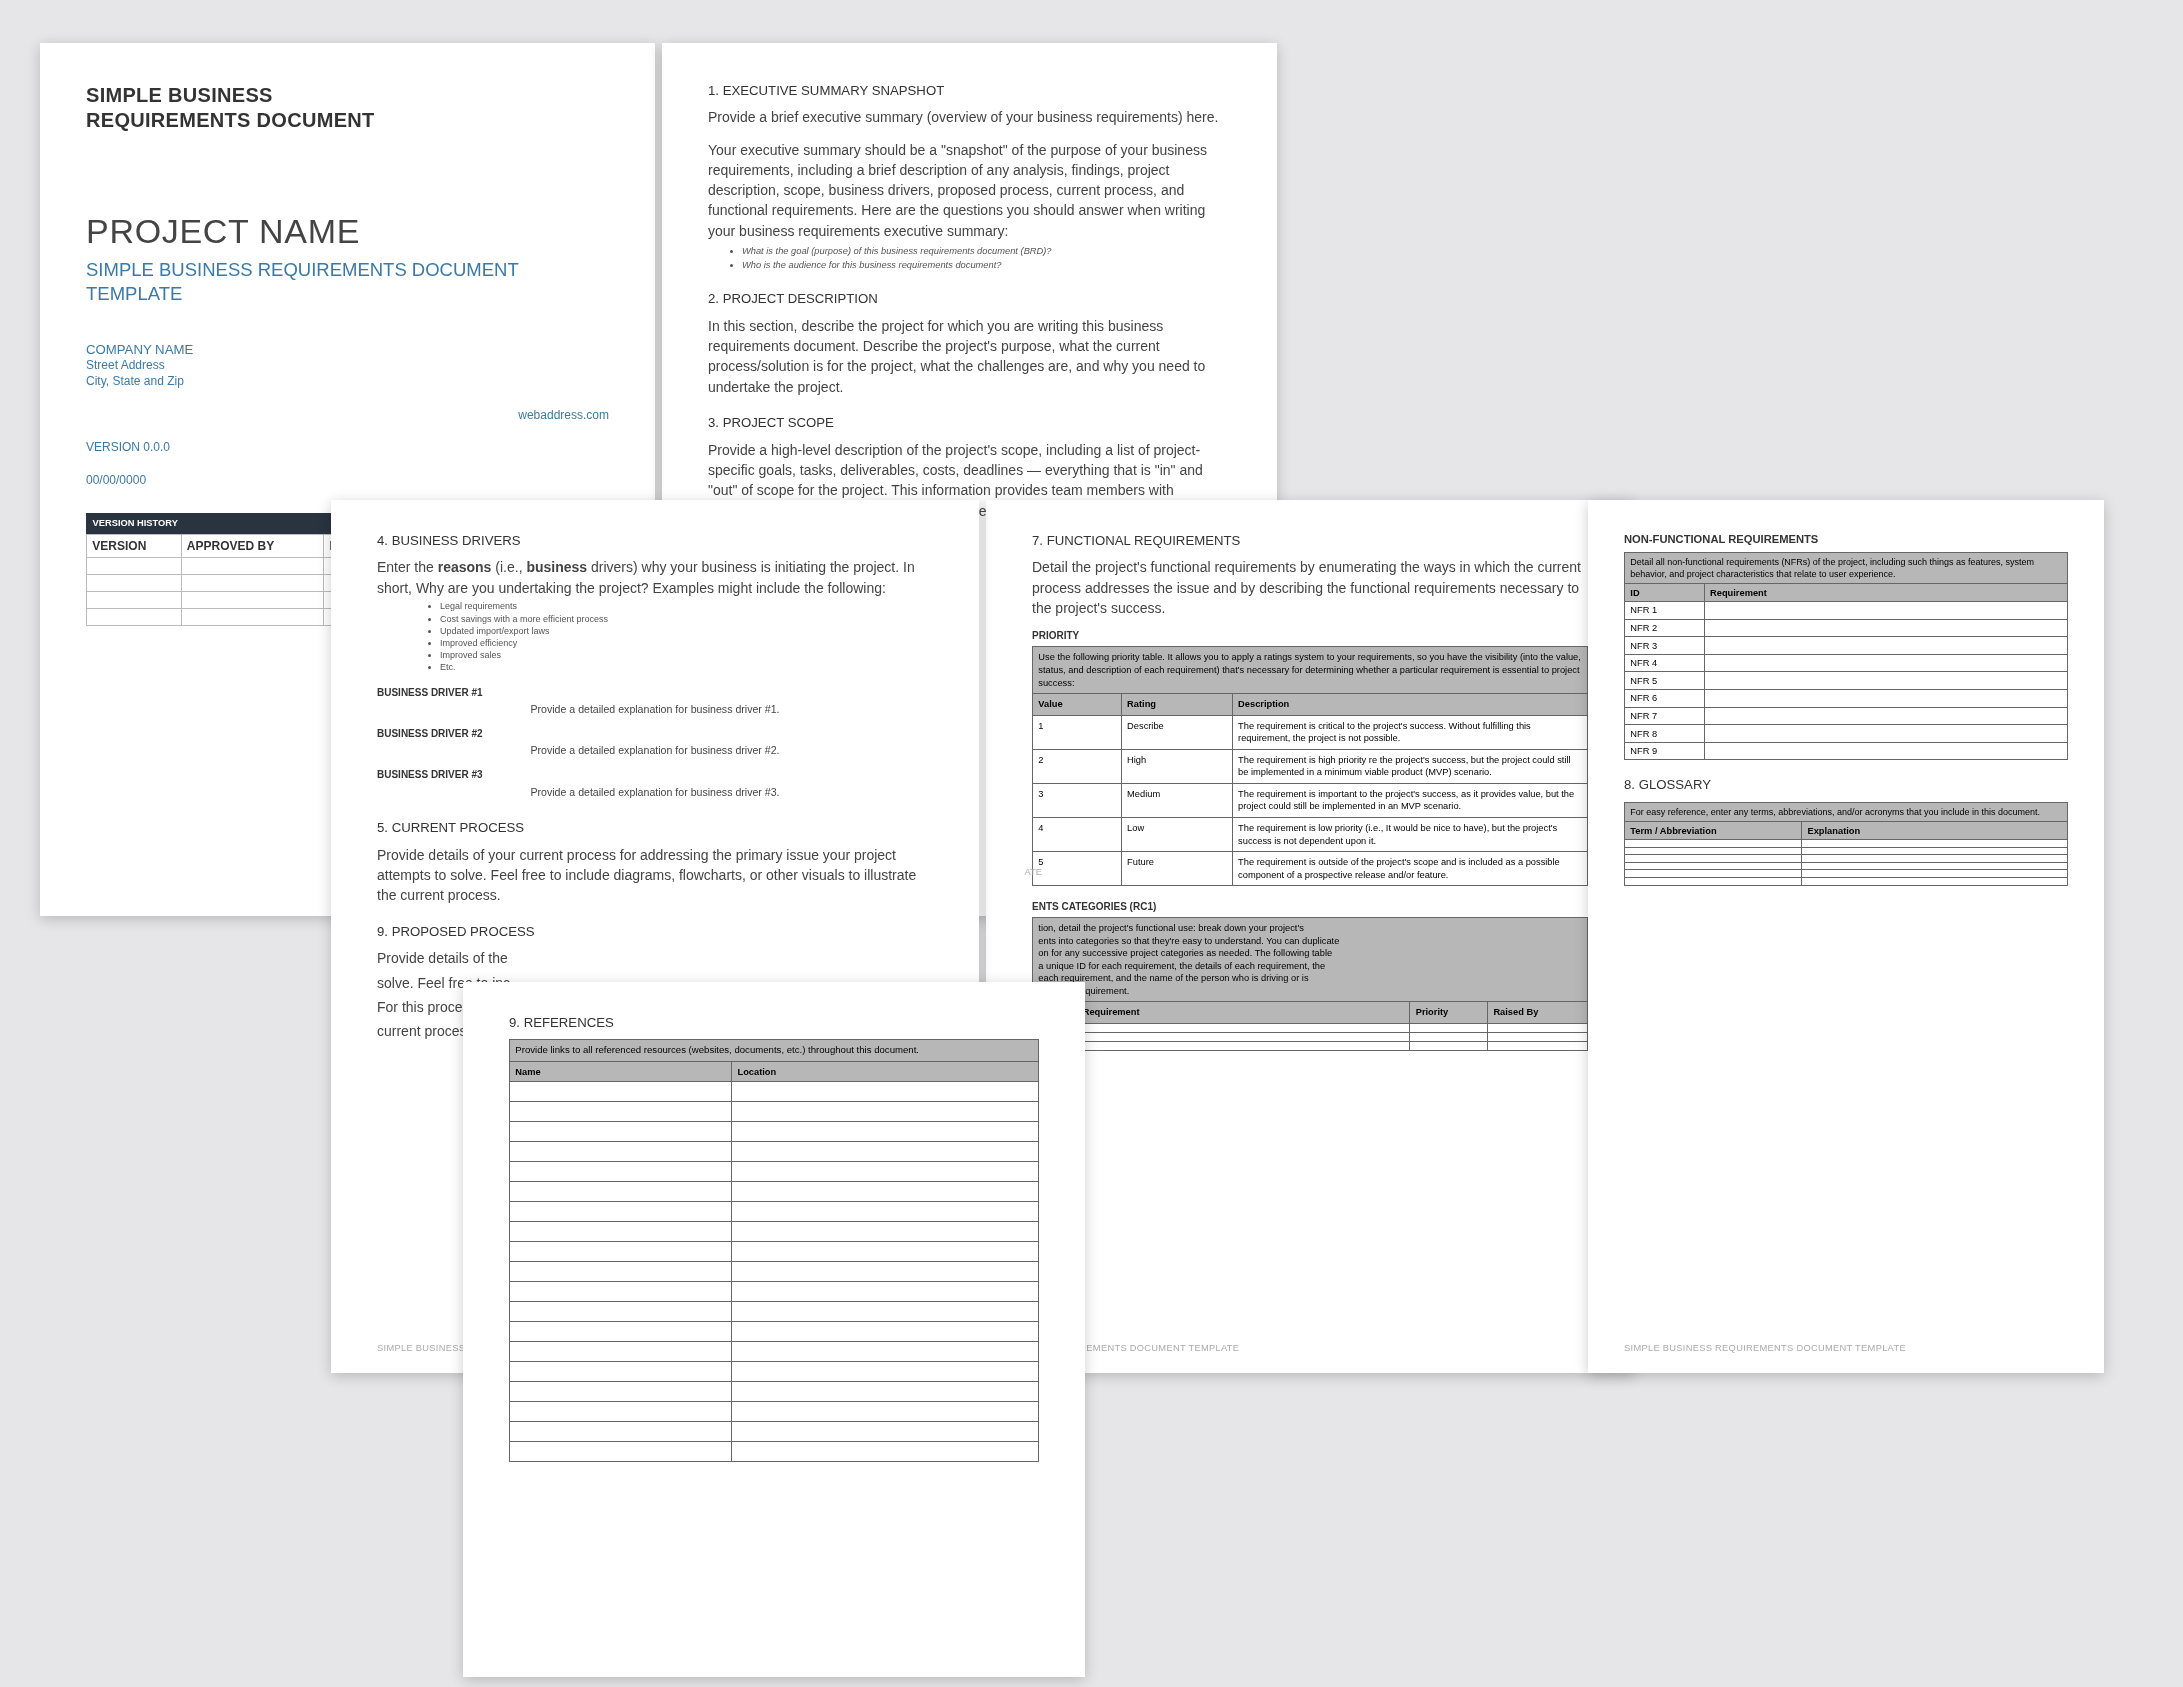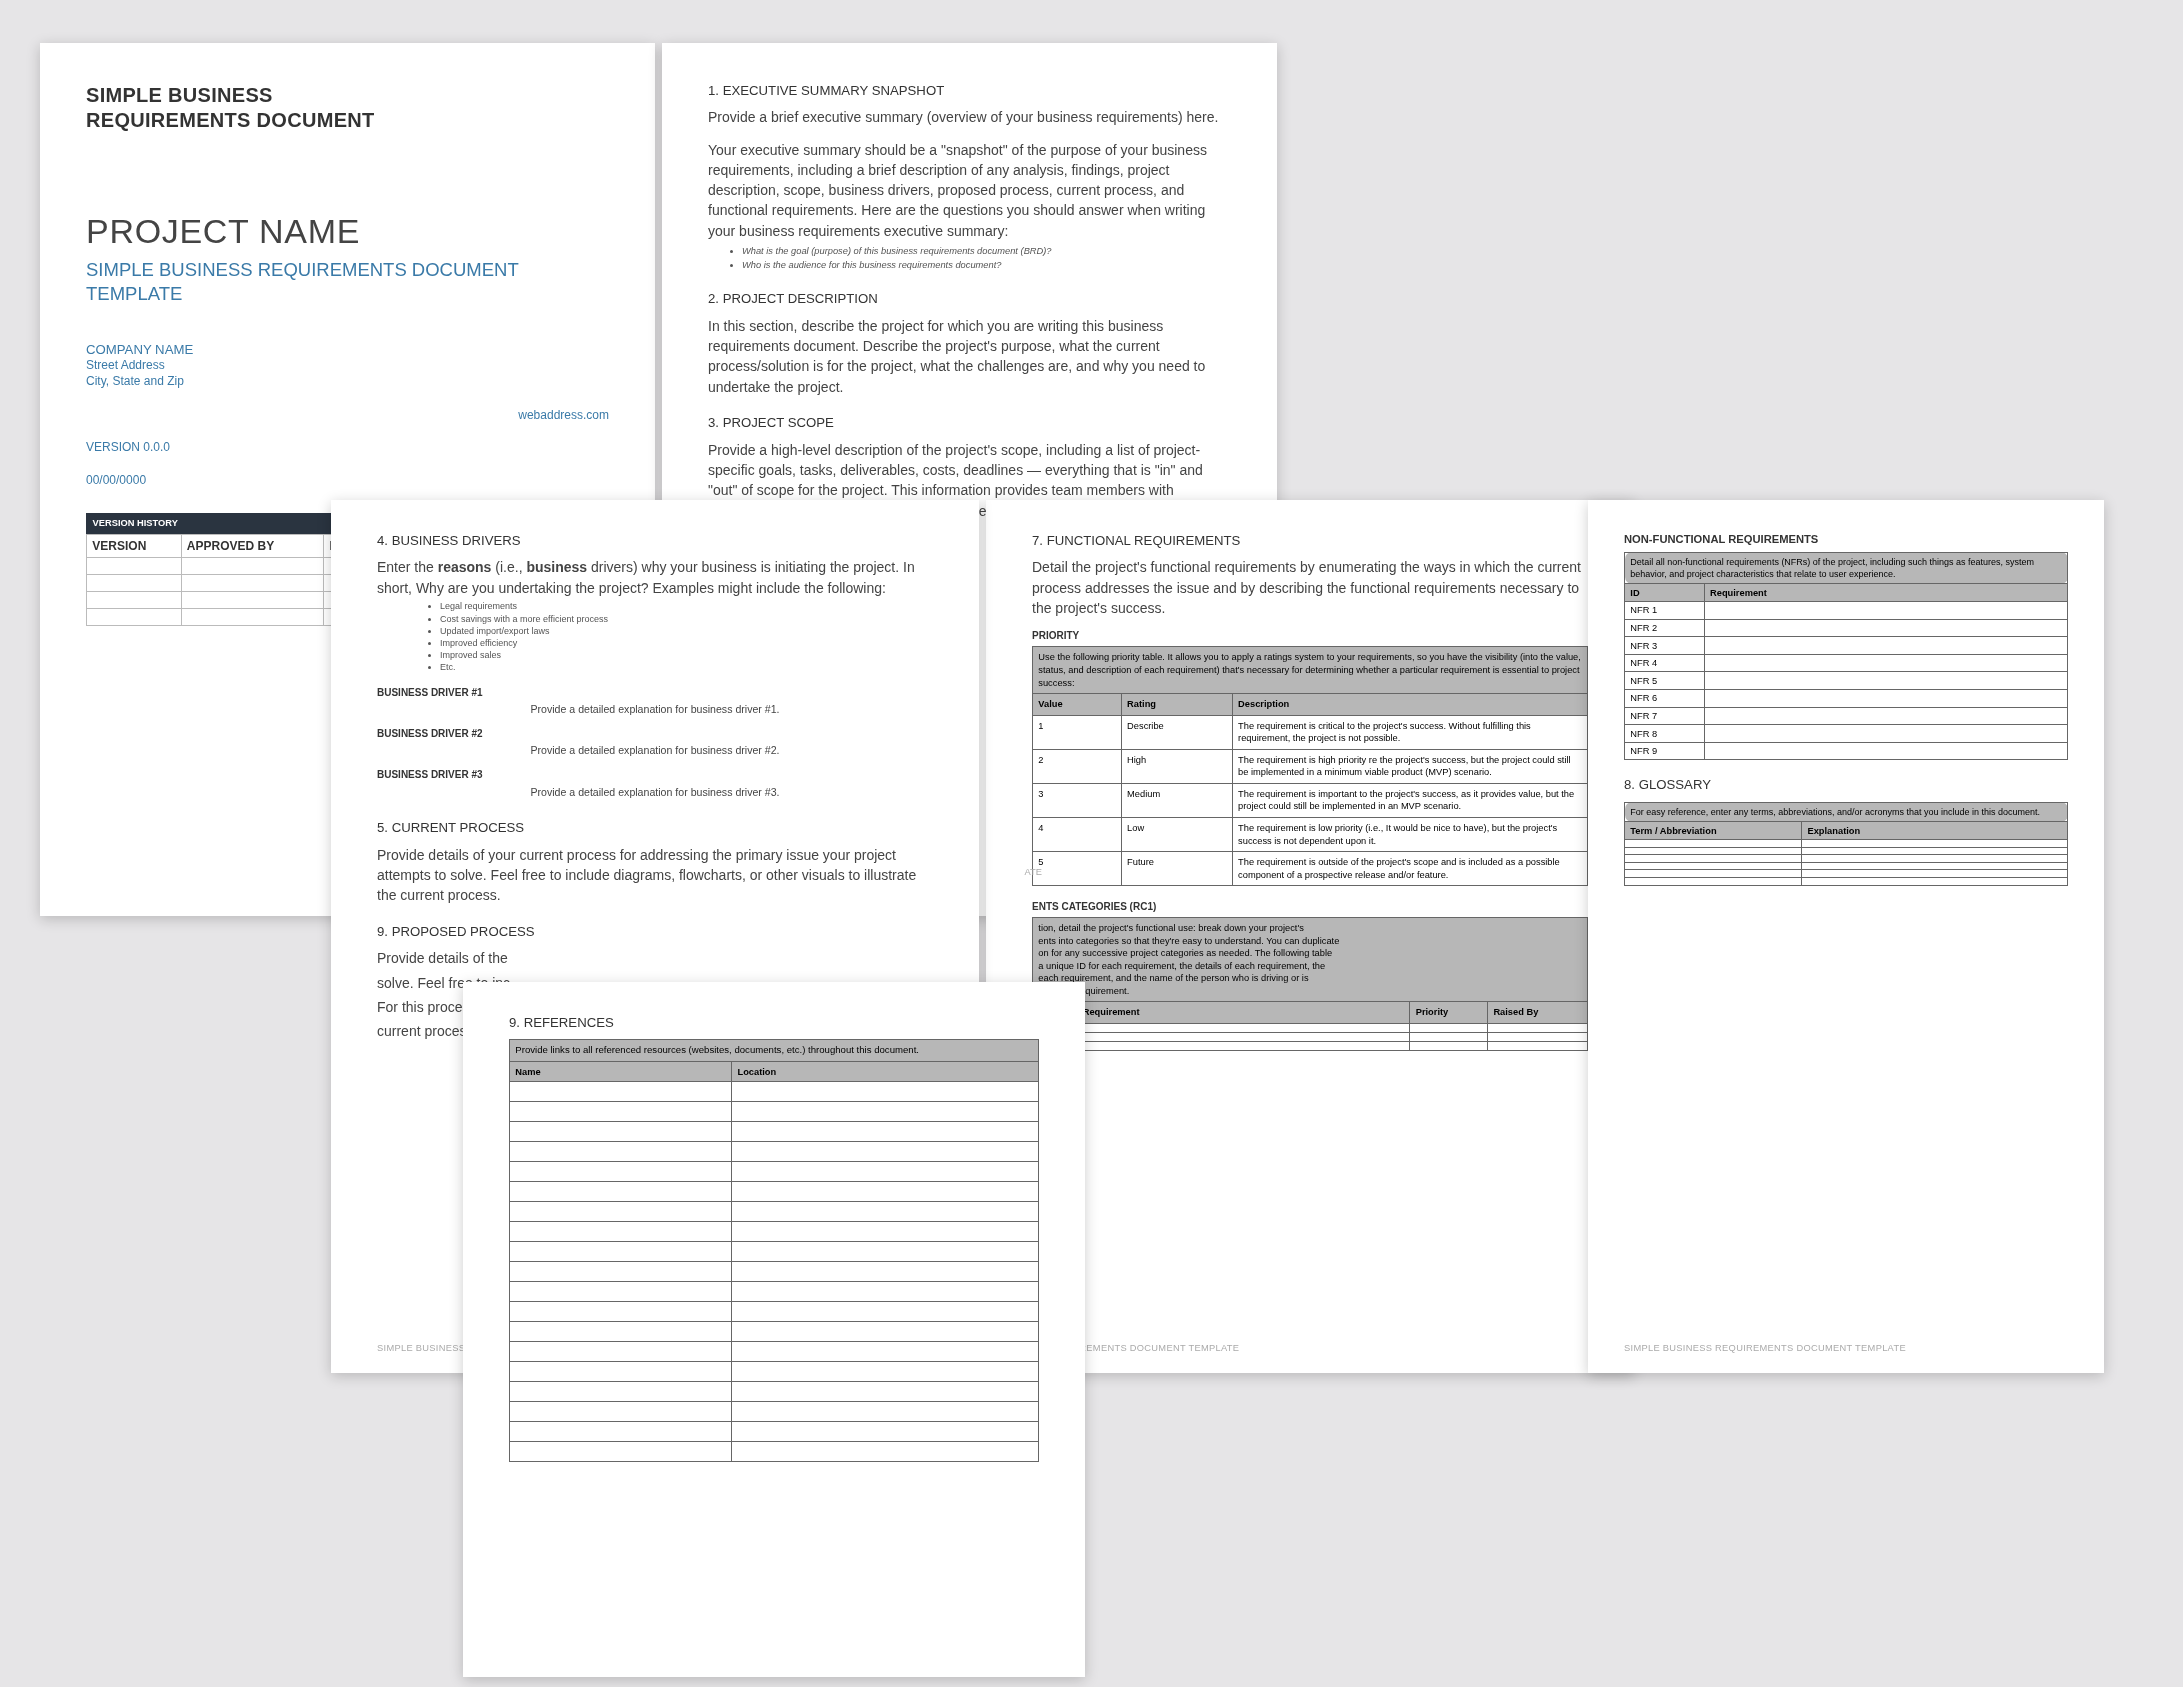--- a/index.html
+++ b/index.html
@@ -89,21 +89,21 @@
     line-height: 1.35;
   }
   table.gt th { background: #b7b7b7; font-weight: bold; text-align: left; }
   .gt-intro td { background: #b7b7b7; font-size: 9.3px; }
 
   
   #p5 { left: 1588px; top: 500px; width: 516px; height: 873px; z-index: 3; padding: 33px 36px;}
   .nfr-h { font-size: 11.2px; font-weight: bold; color: #333; margin-bottom: 6.6px;}
   table.nfr { width: 100%; border-collapse: collapse; font-size: 9.3px;}
   table.nfr td, table.nfr th { border: 0.7px solid #666; padding: 3.3px 5.3px; text-align: left; }
-  table.nfr .intro td { background:#b7b7b7; font-size: 9px; line-height:1.35;border-radius:7px; }
+  table.nfr .intro td { background:#b7b7b7; font-size: 9px; line-height:1.35; }
   table.nfr th { background:#b7b7b7; font-weight: bold; }
 
   
   #p6 { left: 463px; top: 982px; width: 622px; height: 695px; z-index: 5; padding-top: 33px;}
   table.ref { width: 100%; border-collapse: collapse; font-size: 9.3px; }
   table.ref td, table.ref th { border: 0.7px solid #666; padding: 4px 5.3px; text-align: left; height: 20px;}
   table.ref th { background:#b7b7b7; font-weight: bold; }
   table.ref .intro td { background:#b7b7b7; font-size: 9.6px; line-height: 1.35;}
 
   .peek-right {

